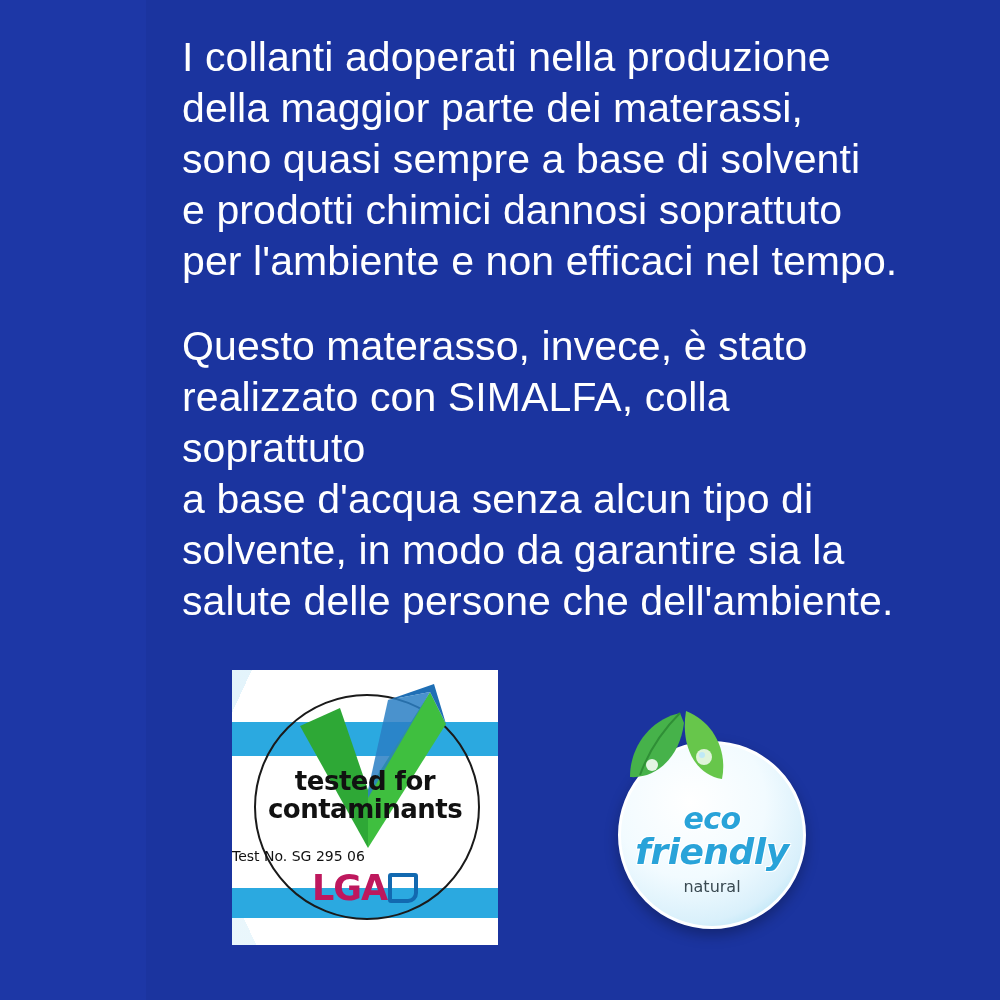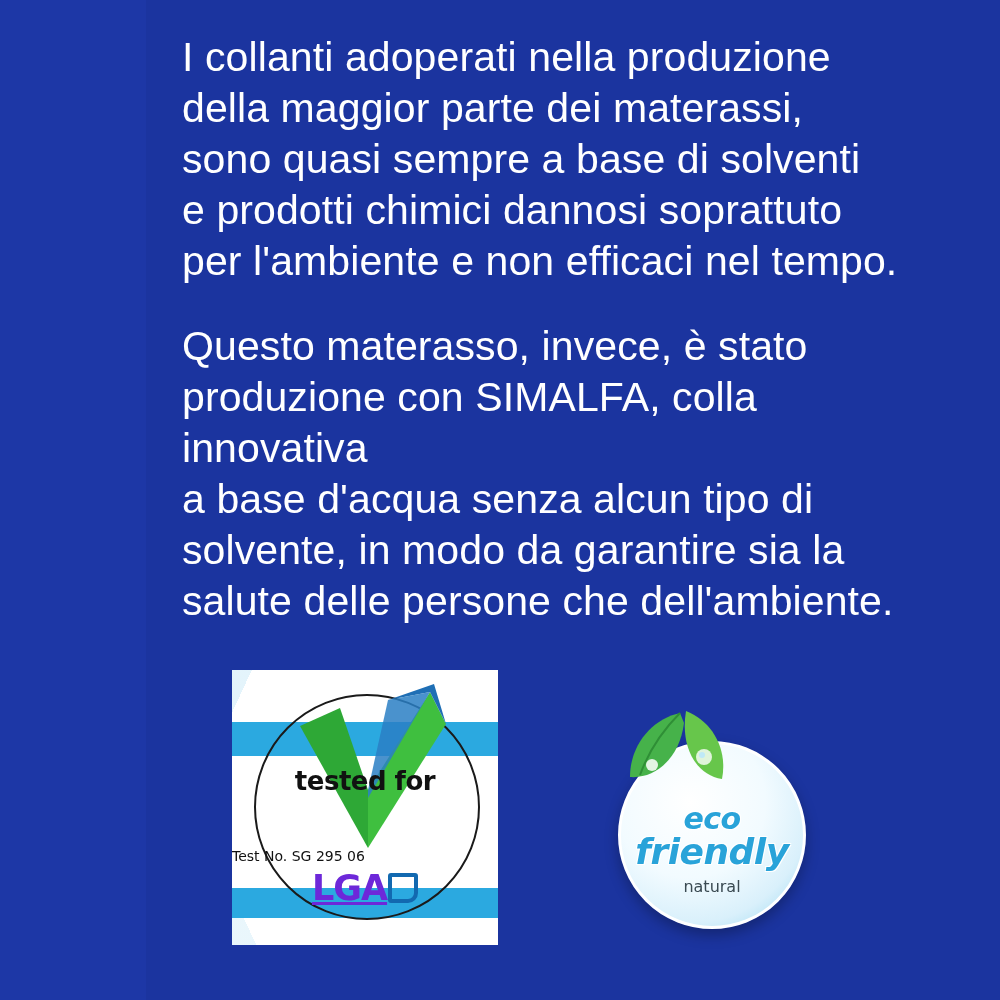--- a/index.html
+++ b/index.html
@@ -122,27 +122,26 @@
     font-family: "DejaVu Sans", sans-serif;
   }
   #lga-logo {
     position: absolute;
     left: 0;
     top: 198px;
     width: 266px;
     text-align: center;
   }
   #lga-logo .lga-word {
-    color: #6d28d9;
+    color: #be185d;
     font-size: 35px;
     font-weight: bold;
     font-family: "DejaVu Sans", sans-serif;
     letter-spacing: -1px;
     vertical-align: middle;
-    text-decoration: underline;
   }
   #lga-logo .lga-mark {
     display: inline-block;
     width: 30px;
     height: 30px;
     border: 4px solid #1269b0;
     border-radius: 3px 3px 10px 3px;
     vertical-align: middle;
     margin-left: 1px;
     box-sizing: border-box;
@@ -203,21 +202,21 @@
 <div id="page">
   <div id="left-band"></div>
 
   <div id="content">
     <p class="para">I collanti adoperati nella produzione
 della maggior parte dei materassi,
 sono quasi sempre a base di solventi
 e prodotti chimici dannosi soprattuto
 per l'ambiente e non efficaci nel tempo.</p>
     <p class="para">Questo materasso, invece, è stato
-produzione con SIMALFA, colla innovativa
+realizzato con SIMALFA, colla soprattuto
 a base d'acqua senza alcun tipo di
 solvente, in modo da garantire sia la
 salute delle persone che dell'ambiente.</p>
   </div>
 
   <div id="badges">
 
     <div id="lga-badge">
       <div class="lga-watermark"></div>
       <div class="lga-stripe-top"></div>
@@ -225,20 +224,21 @@
       <div class="lga-circle"></div>
 
       <svg class="lga-check" viewBox="0 0 160 180">
         <polygon points="8,48 48,30 76,112 76,170" fill="#2ea836"></polygon>
         <polygon points="76,170 76,112 138,14 154,46" fill="#3fbf3f"></polygon>
         <polygon points="96,22 142,6 154,46 138,14" fill="#1f6fb5"></polygon>
         <polygon points="76,112 96,22 138,14 76,120" fill="#2a7fc4" opacity="0.85"></polygon>
       </svg>
 
       <div class="lga-text" id="lga-line1">tested for</div>
+      <div class="lga-text" id="lga-line2">contaminants</div>
       <div id="lga-testno">Test No. SG 295 06</div>
       <div id="lga-logo">
         <span class="lga-word">LGA</span><span class="lga-mark"></span>
       </div>
     </div>
 
     <div id="eco-badge">
       <div class="eco-disc"></div>
       <svg class="eco-leaves" viewBox="0 0 170 110">
         <path d="M80 8 C52 14 30 40 30 72 C56 74 80 52 84 18 Z" fill="#46b24a"></path>

